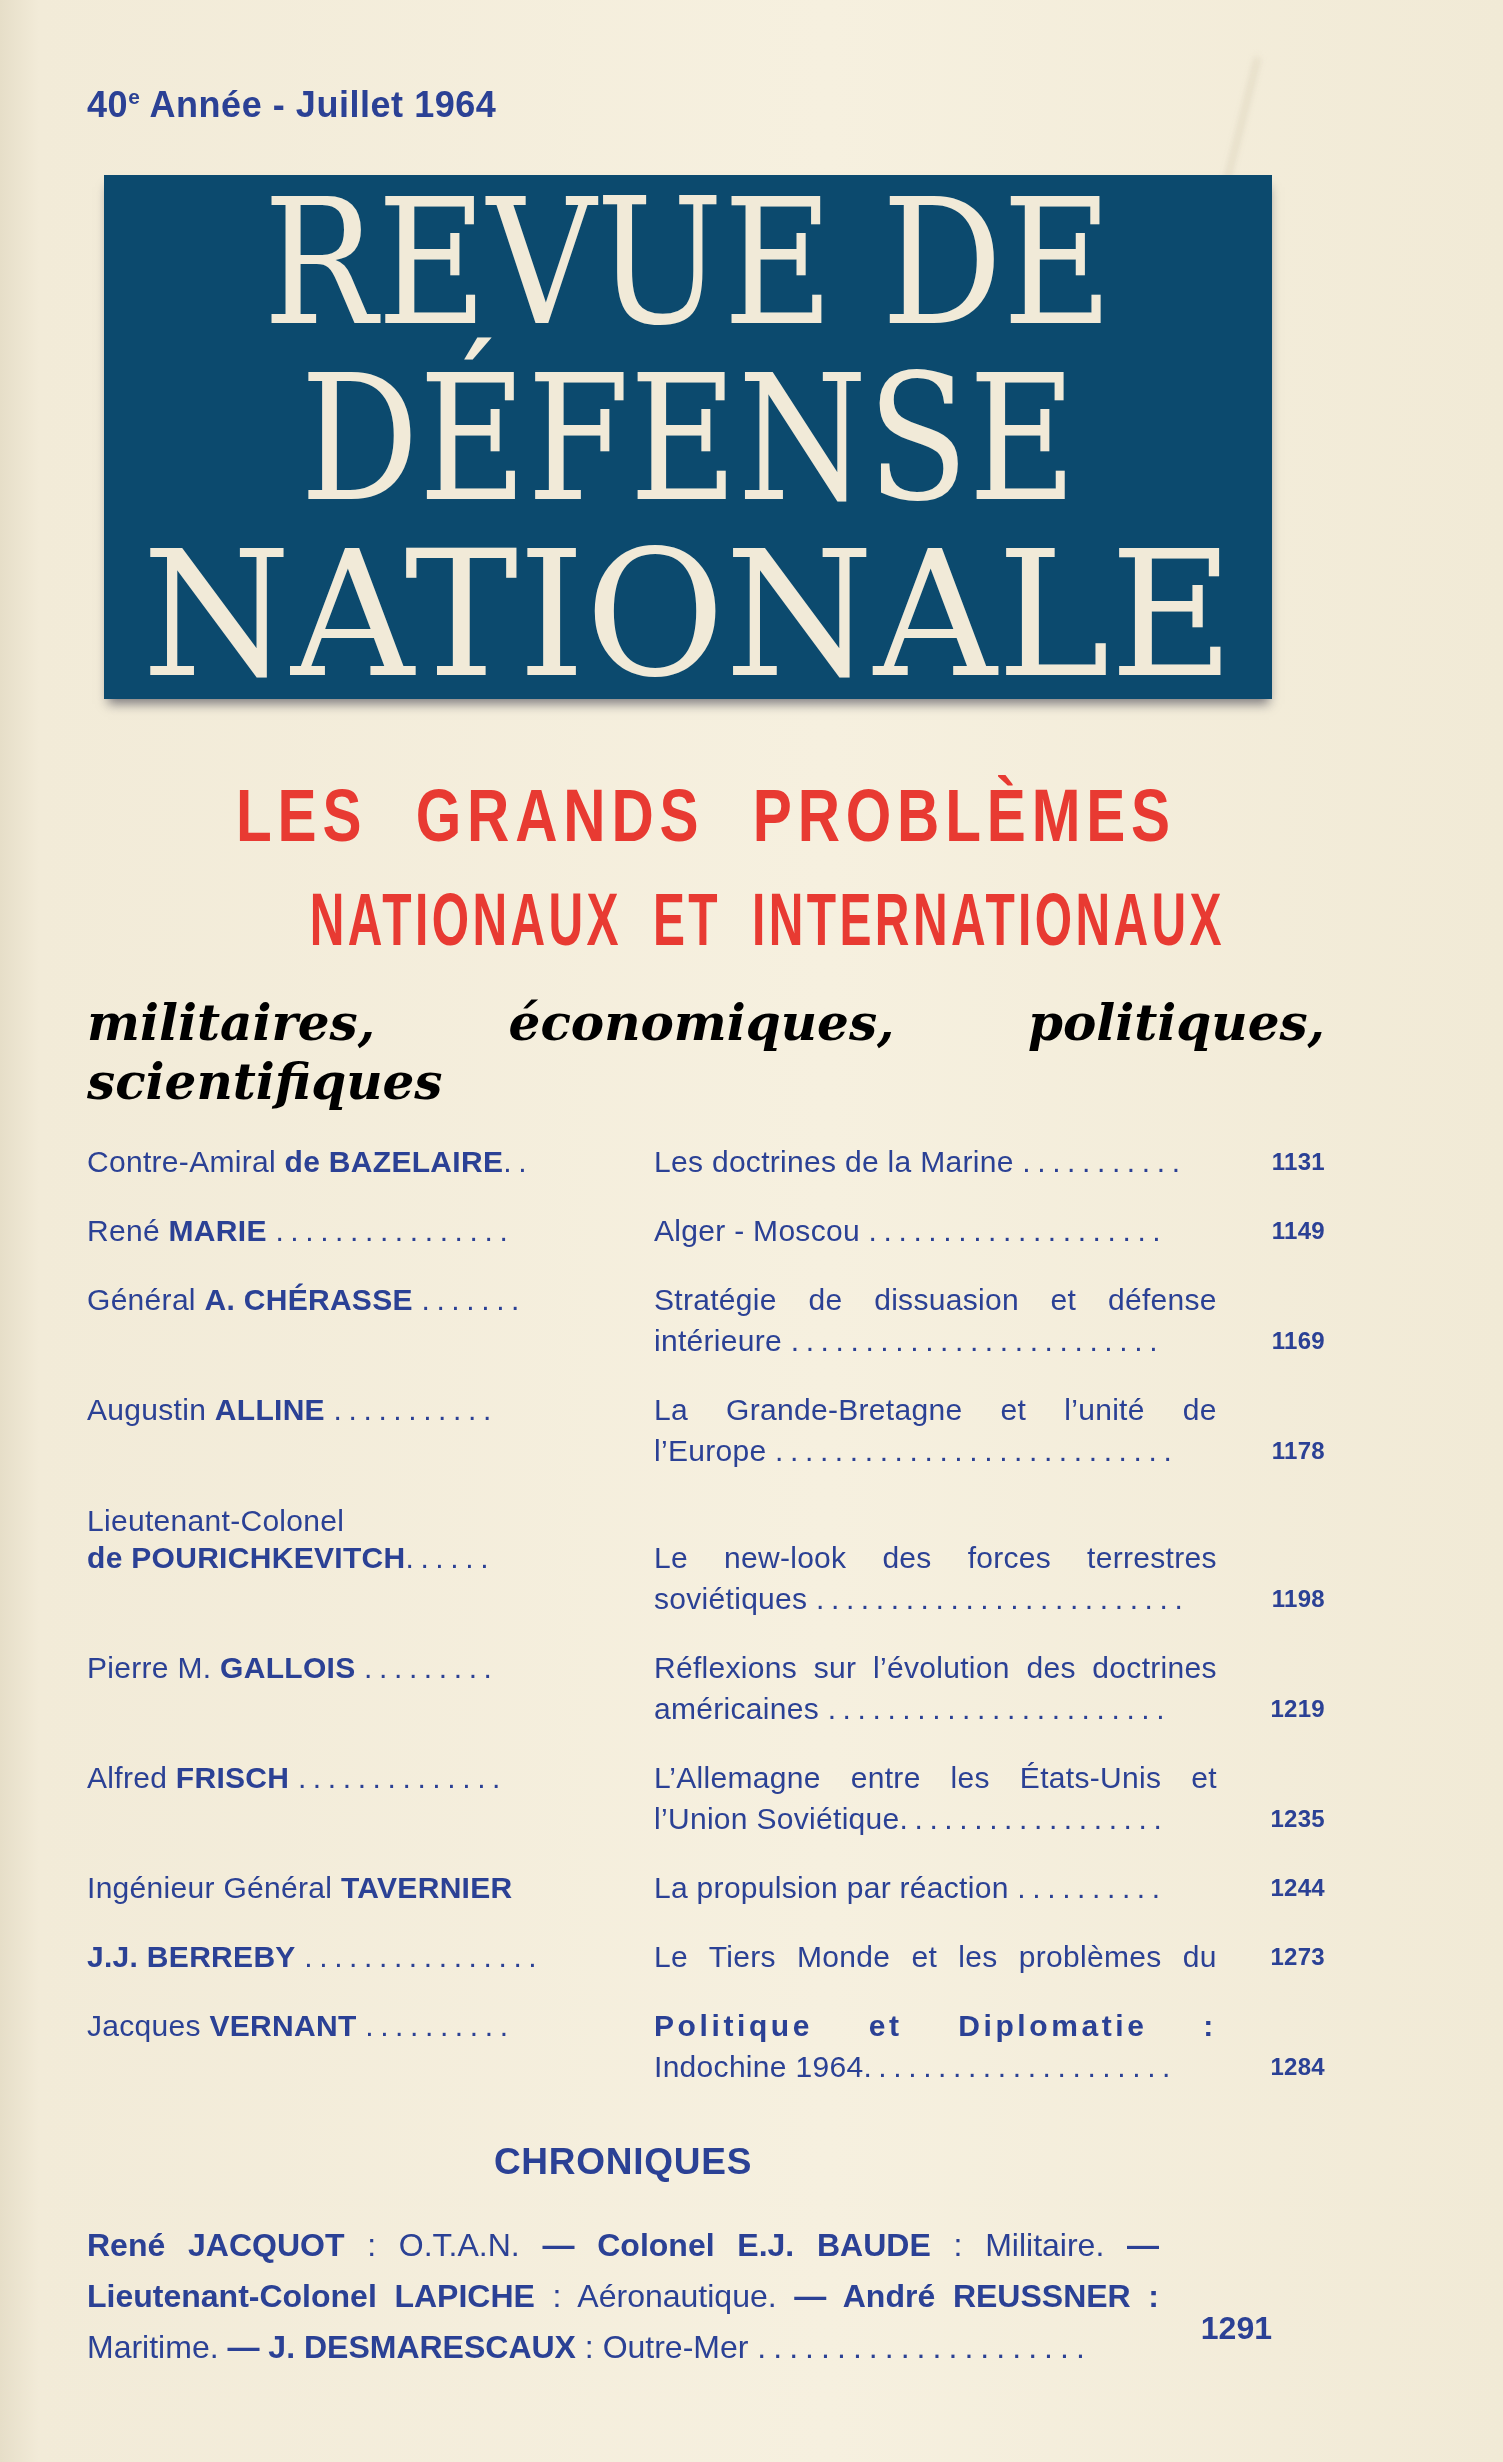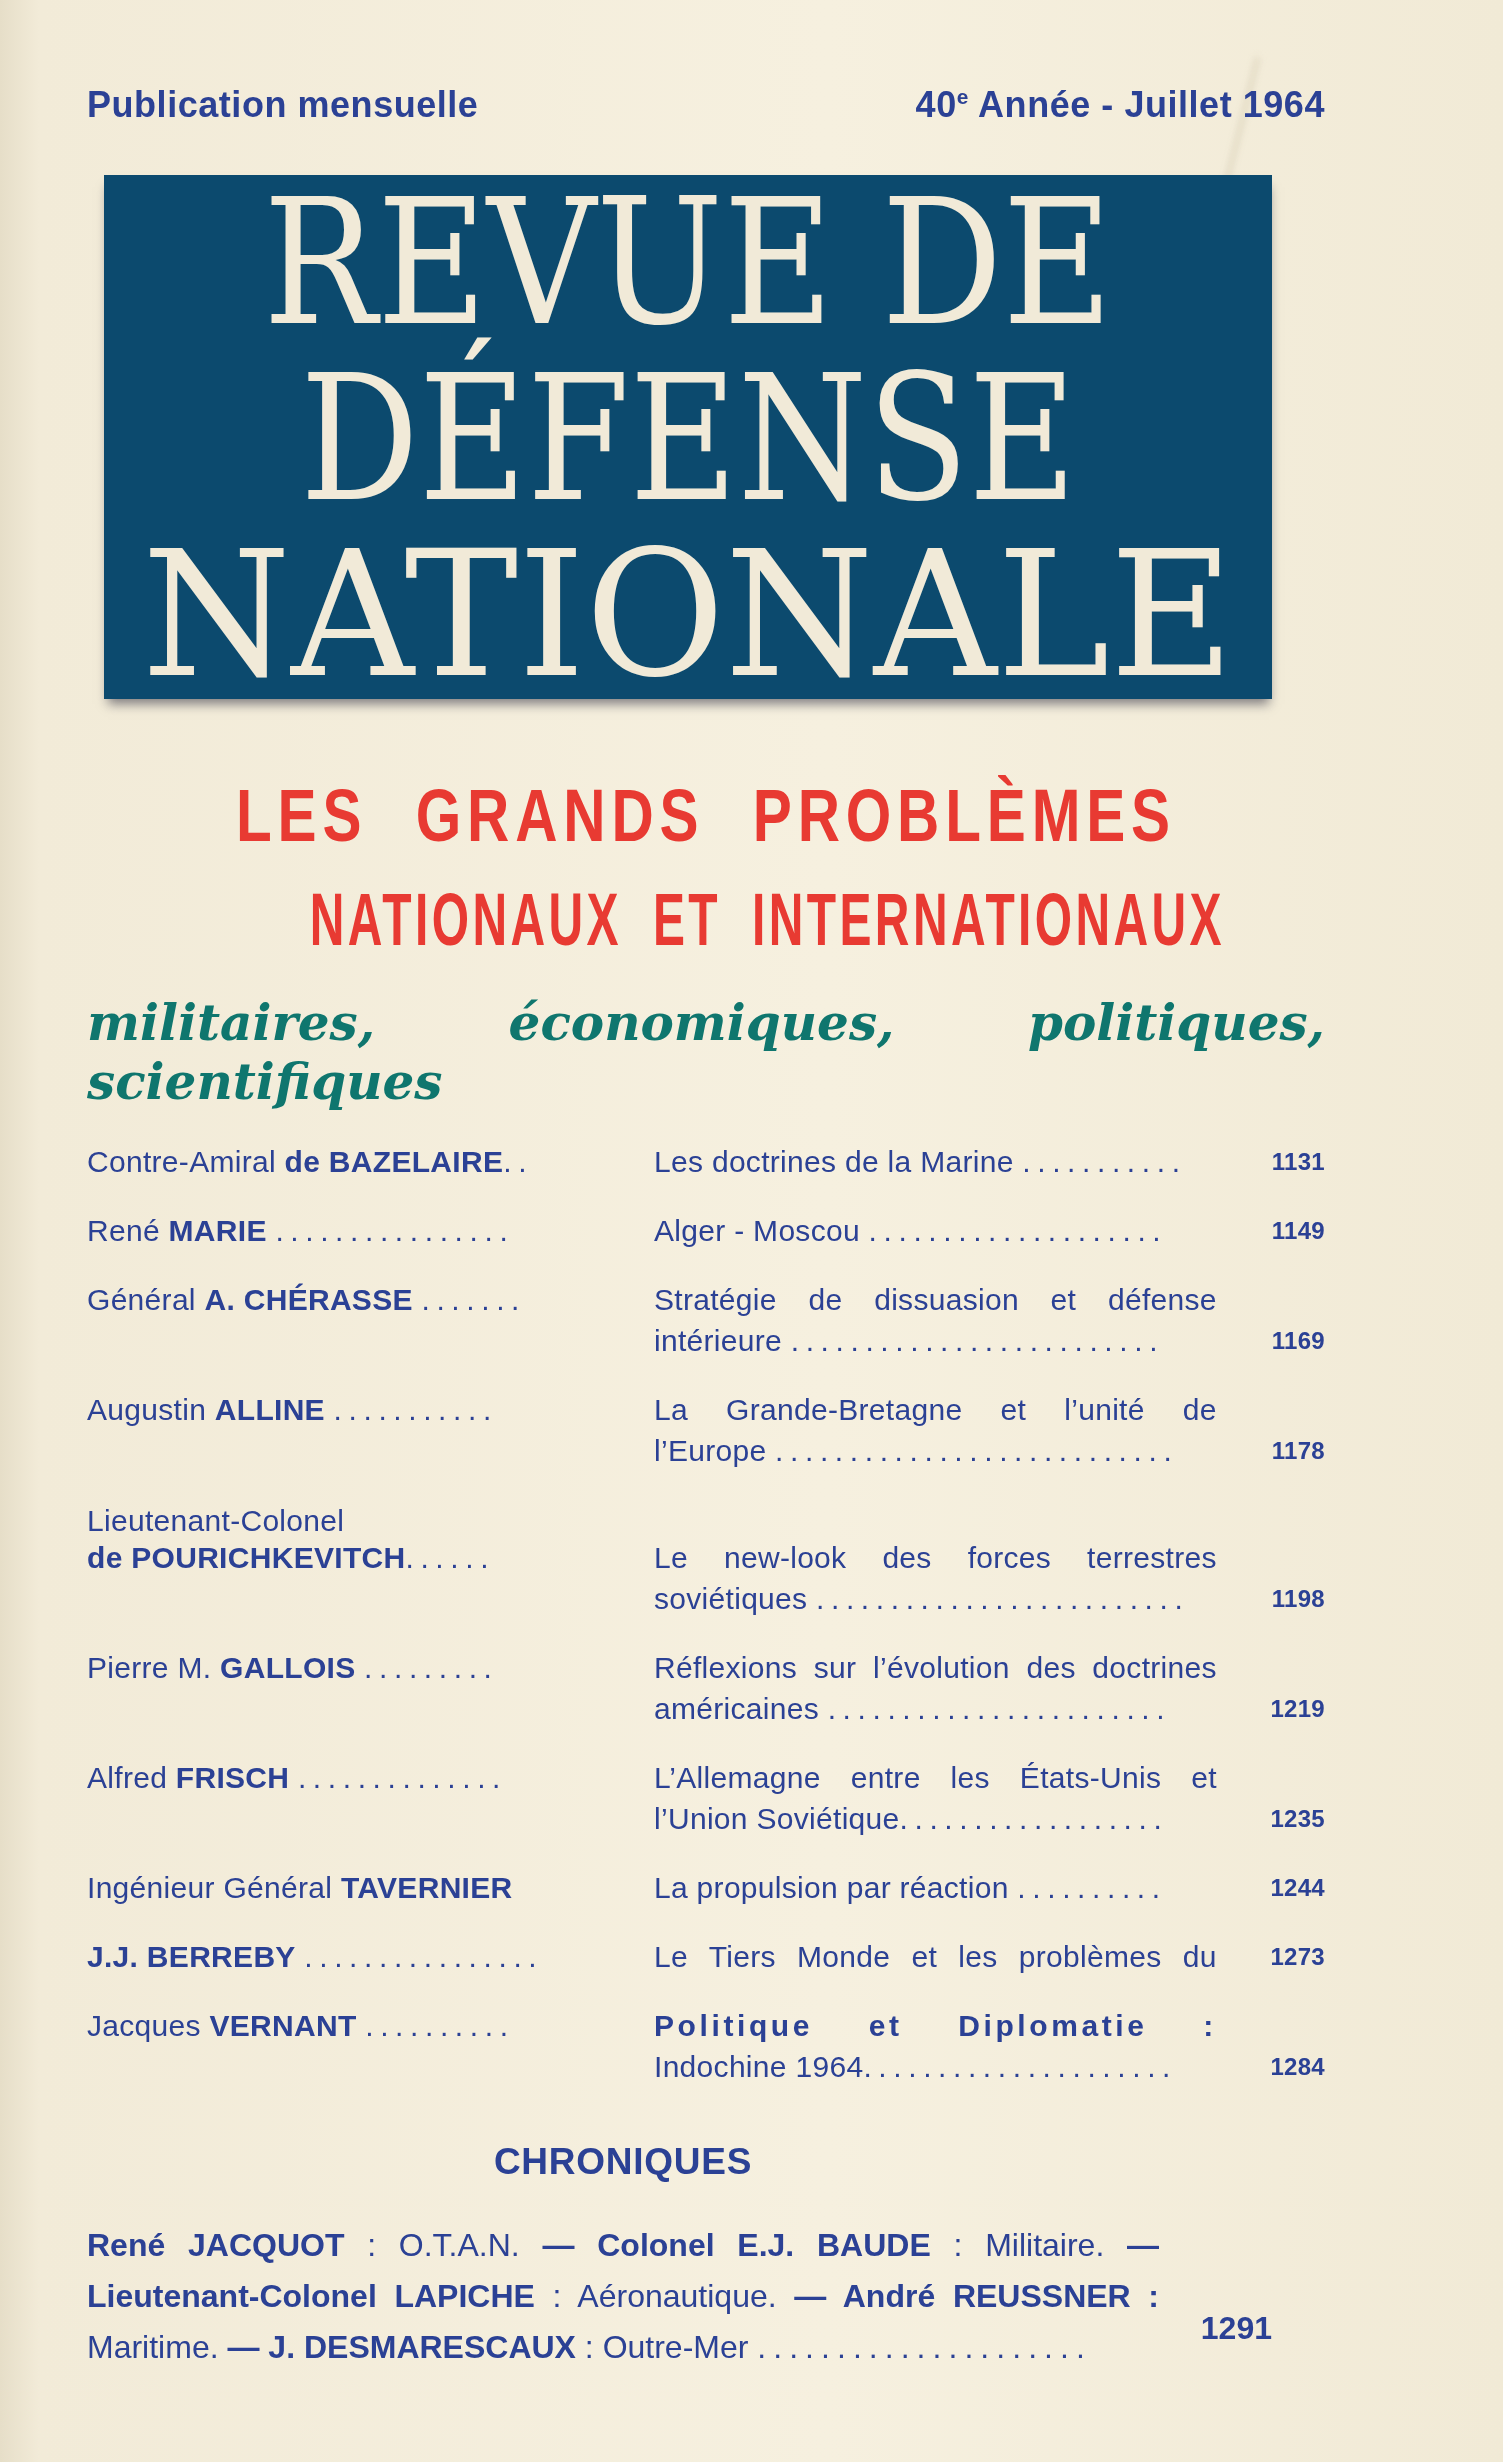--- a/index.html
+++ b/index.html
@@ -24,21 +24,21 @@
   .m-line{height:176px;line-height:176px;font-size:148px;white-space:nowrap;}
   .m1{transform:scale(1.02,1.18);}
   .m2{transform:scale(1.00,1.18);}
   .m3{transform:scale(1.15,1.18);}
 
   
   .headline{margin-top:73px;text-align:center;color:#e83a32;font-weight:bold;}
   .hl1{font-size:75px;line-height:87px;transform:scaleX(0.78);letter-spacing:0.10em;word-spacing:0.45em;white-space:nowrap;}
   .hl2{font-size:75px;line-height:87px;margin-top:17.4px;transform:scaleX(0.64);letter-spacing:0.07em;word-spacing:0.30em;white-space:nowrap;}
   .subtitle{margin-top:30px;font-family:"DejaVu Serif",serif;font-style:italic;font-weight:bold;
-    font-size:50px;color:#0f766e;text-align:justify;text-align-last:justify;}
+    font-size:50px;color:#000000;text-align:justify;text-align-last:justify;}
 
   
   .toc{margin-top:30px;font-size:30px;}
   .row{display:flex;margin-bottom:28px;line-height:41px;letter-spacing:0.01em;}
   .ca{width:567px;flex:none;position:relative;}
   .a-name{font-weight:bold;}
   .a-above{position:absolute;bottom:96%;left:0;}
   .ct{flex:1;padding-right:12.2px;}
   .jl{text-align:justify;text-align-last:justify;}
   .dots{letter-spacing:0.22em;}
@@ -57,21 +57,20 @@
     background:rgba(205,195,170,0.5);transform:rotate(14deg);filter:blur(3.5px);}
 </style>
 </head>
 <body>
 
 <div class="crease"></div>
 
 <div class="content">
 
   <div class="top-line">
-    <span>Publication mensuelle</span>
     <span><span>40</span><sup>e</sup><span> Année - Juillet 1964</span></span>
   </div>
 
   <div class="masthead">
     <div class="m-line m1">REVUE DE</div>
     <div class="m-line m2">DÉFENSE</div>
     <div class="m-line m3">NATIONALE</div>
   </div>
 
   <div class="headline">

